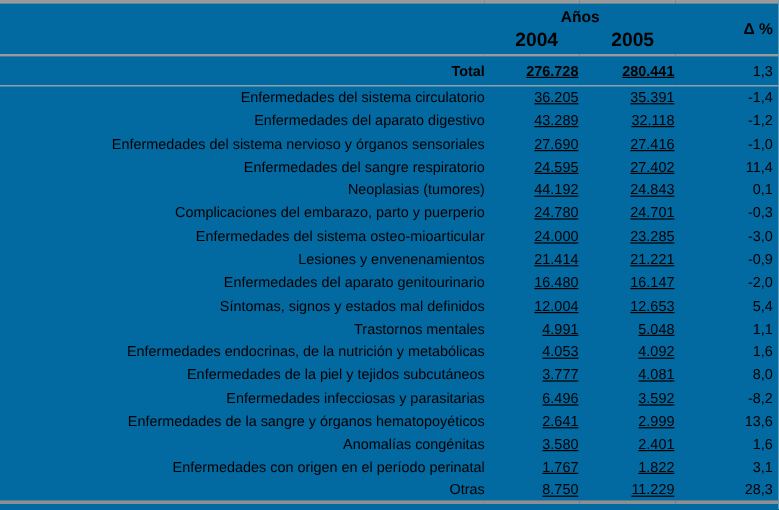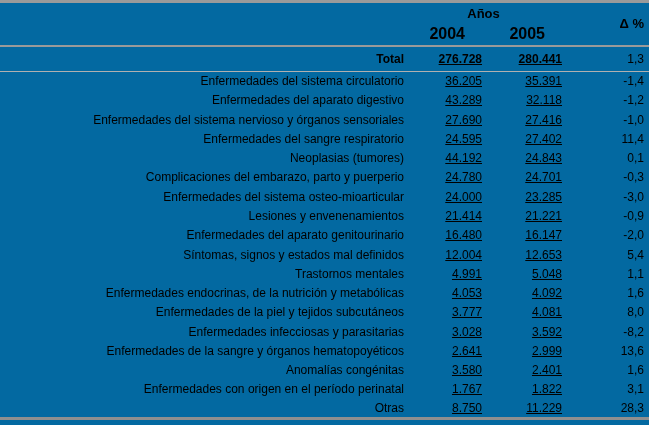--- a/index.html
+++ b/index.html
@@ -139,21 +139,21 @@
     <td class="delta">1,6</td>
   </tr>
         <tr class="data-row">
     <td class="label">Enfermedades de la piel y tejidos subcutáneos</td>
     <td class="num">3.777</td>
     <td class="num">4.081</td>
     <td class="delta">8,0</td>
   </tr>
         <tr class="data-row">
     <td class="label">Enfermedades infecciosas y parasitarias</td>
-    <td class="num">3.028</td>
+    <td class="num">6.496</td>
     <td class="num">3.592</td>
     <td class="delta">-8,2</td>
   </tr>
         <tr class="data-row">
     <td class="label">Enfermedades de la sangre y órganos hematopoyéticos</td>
     <td class="num">2.641</td>
     <td class="num">2.999</td>
     <td class="delta">13,6</td>
   </tr>
         <tr class="data-row">

